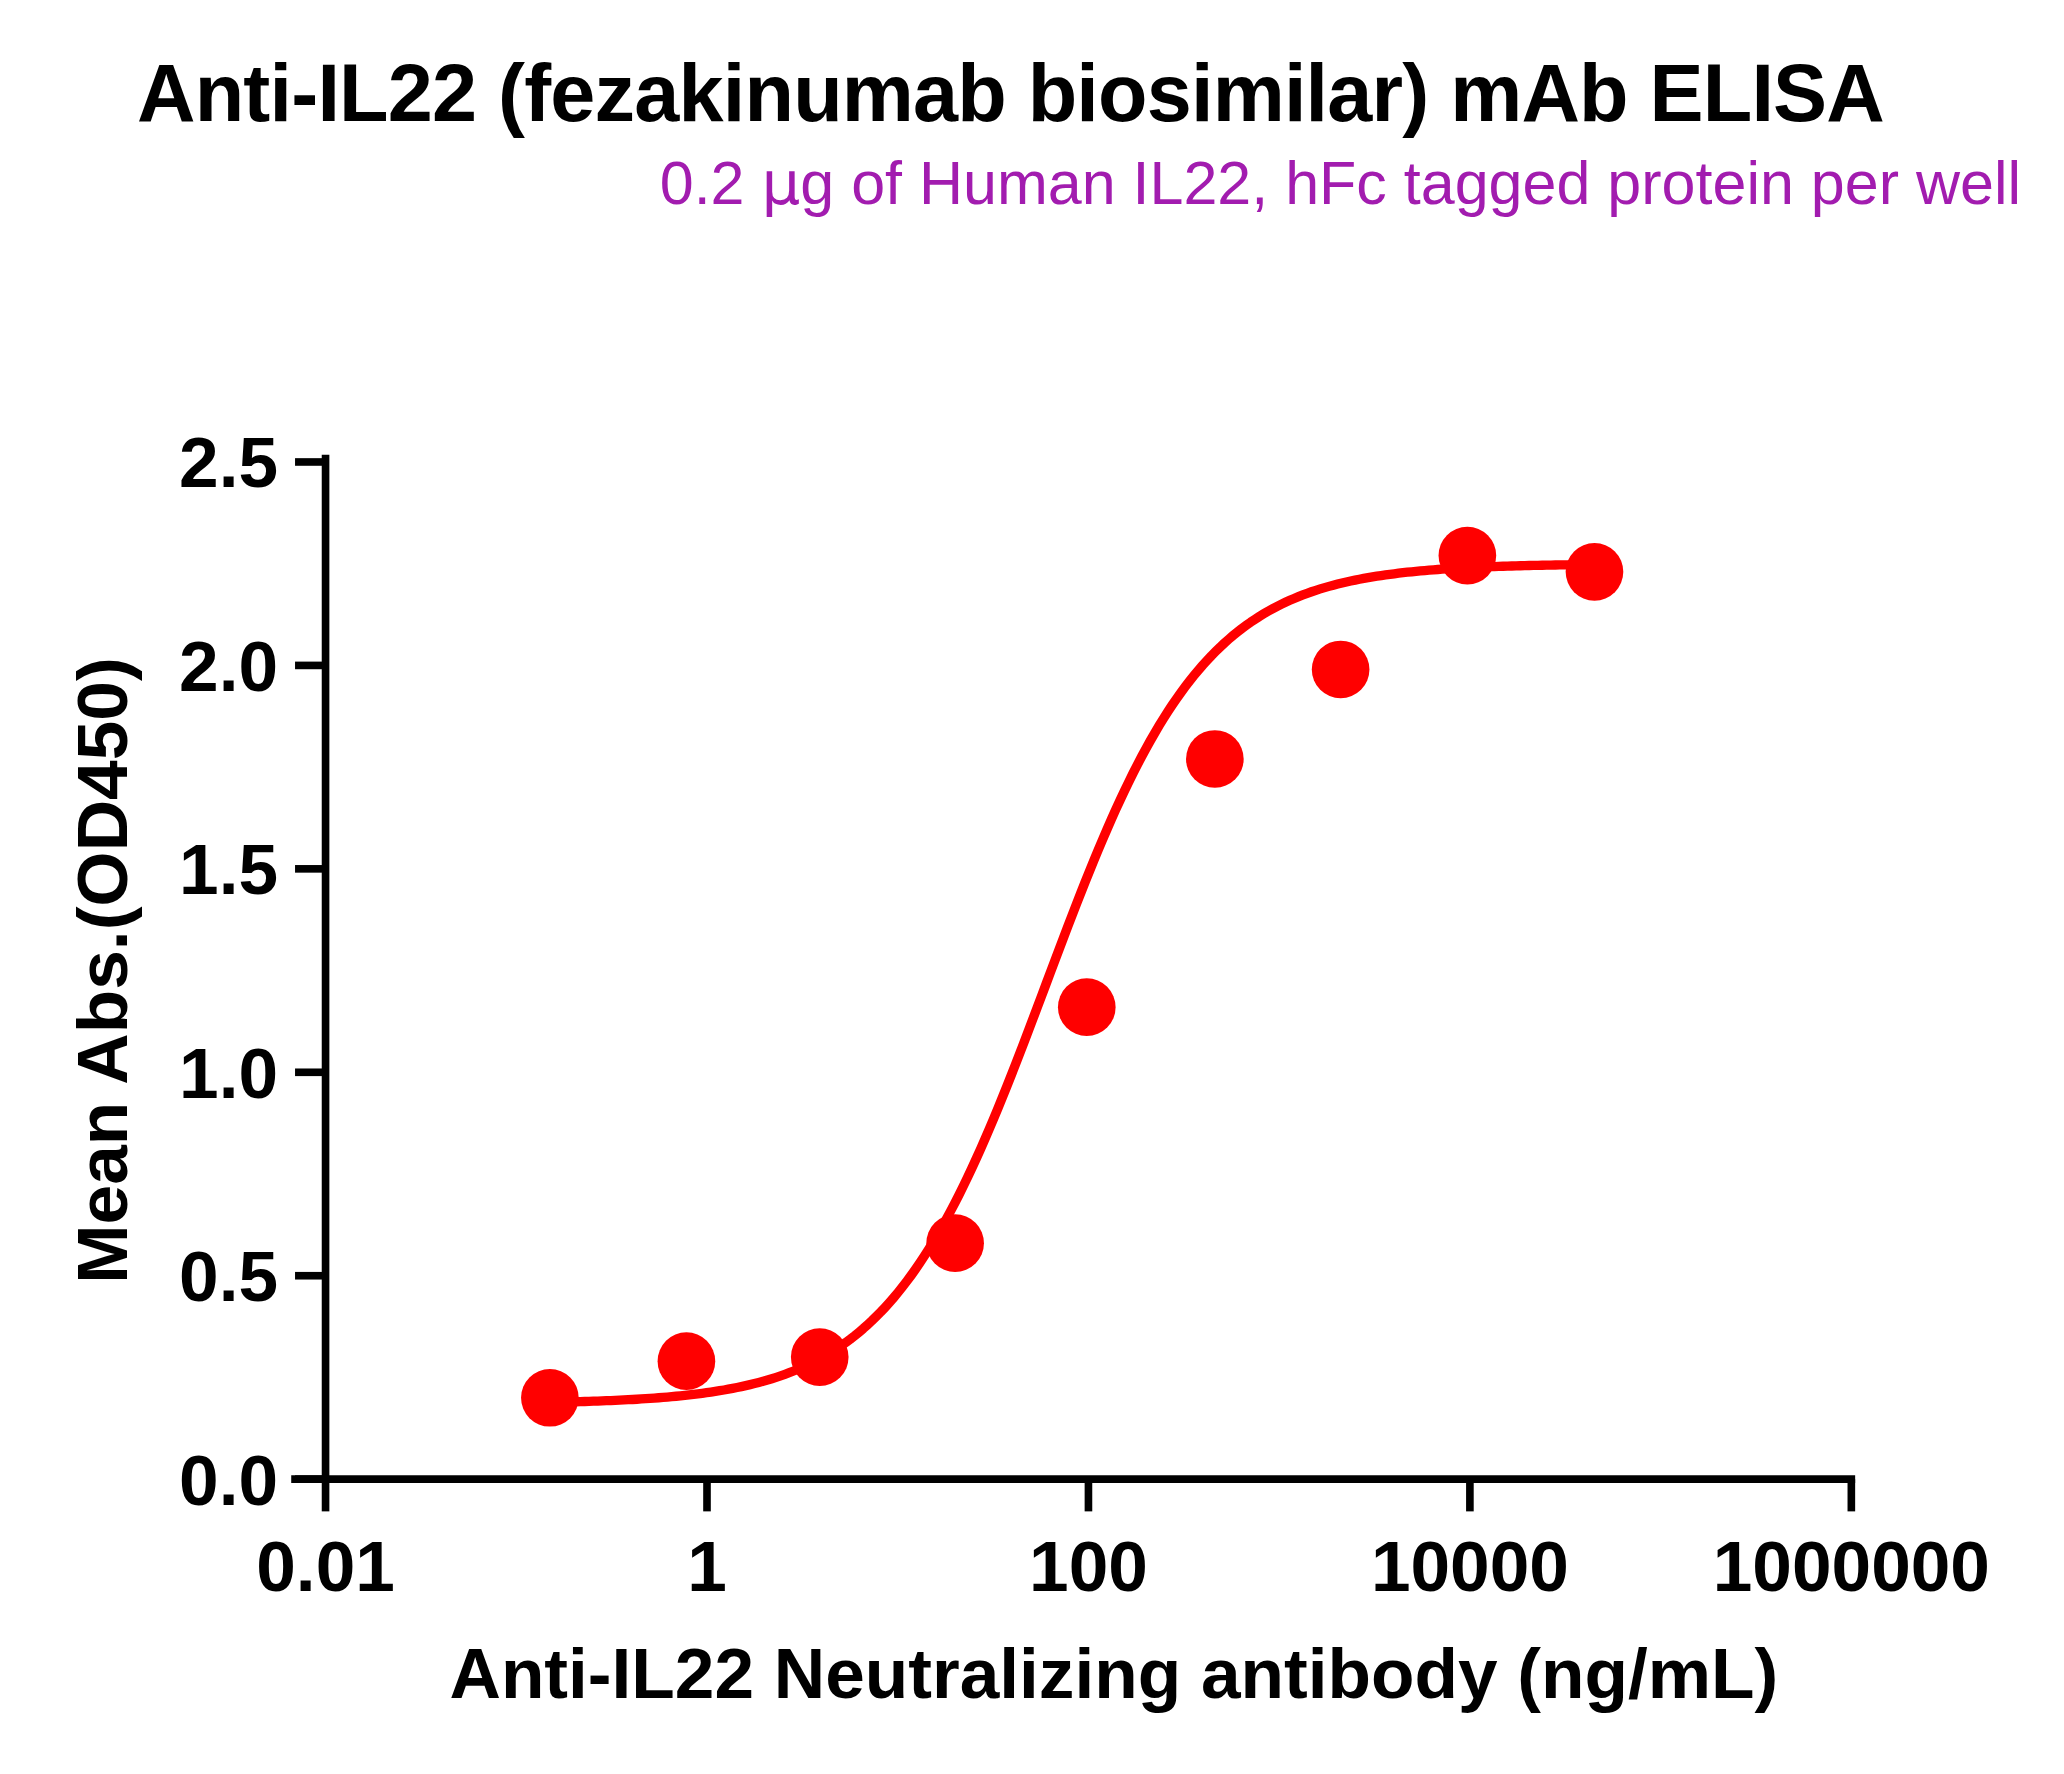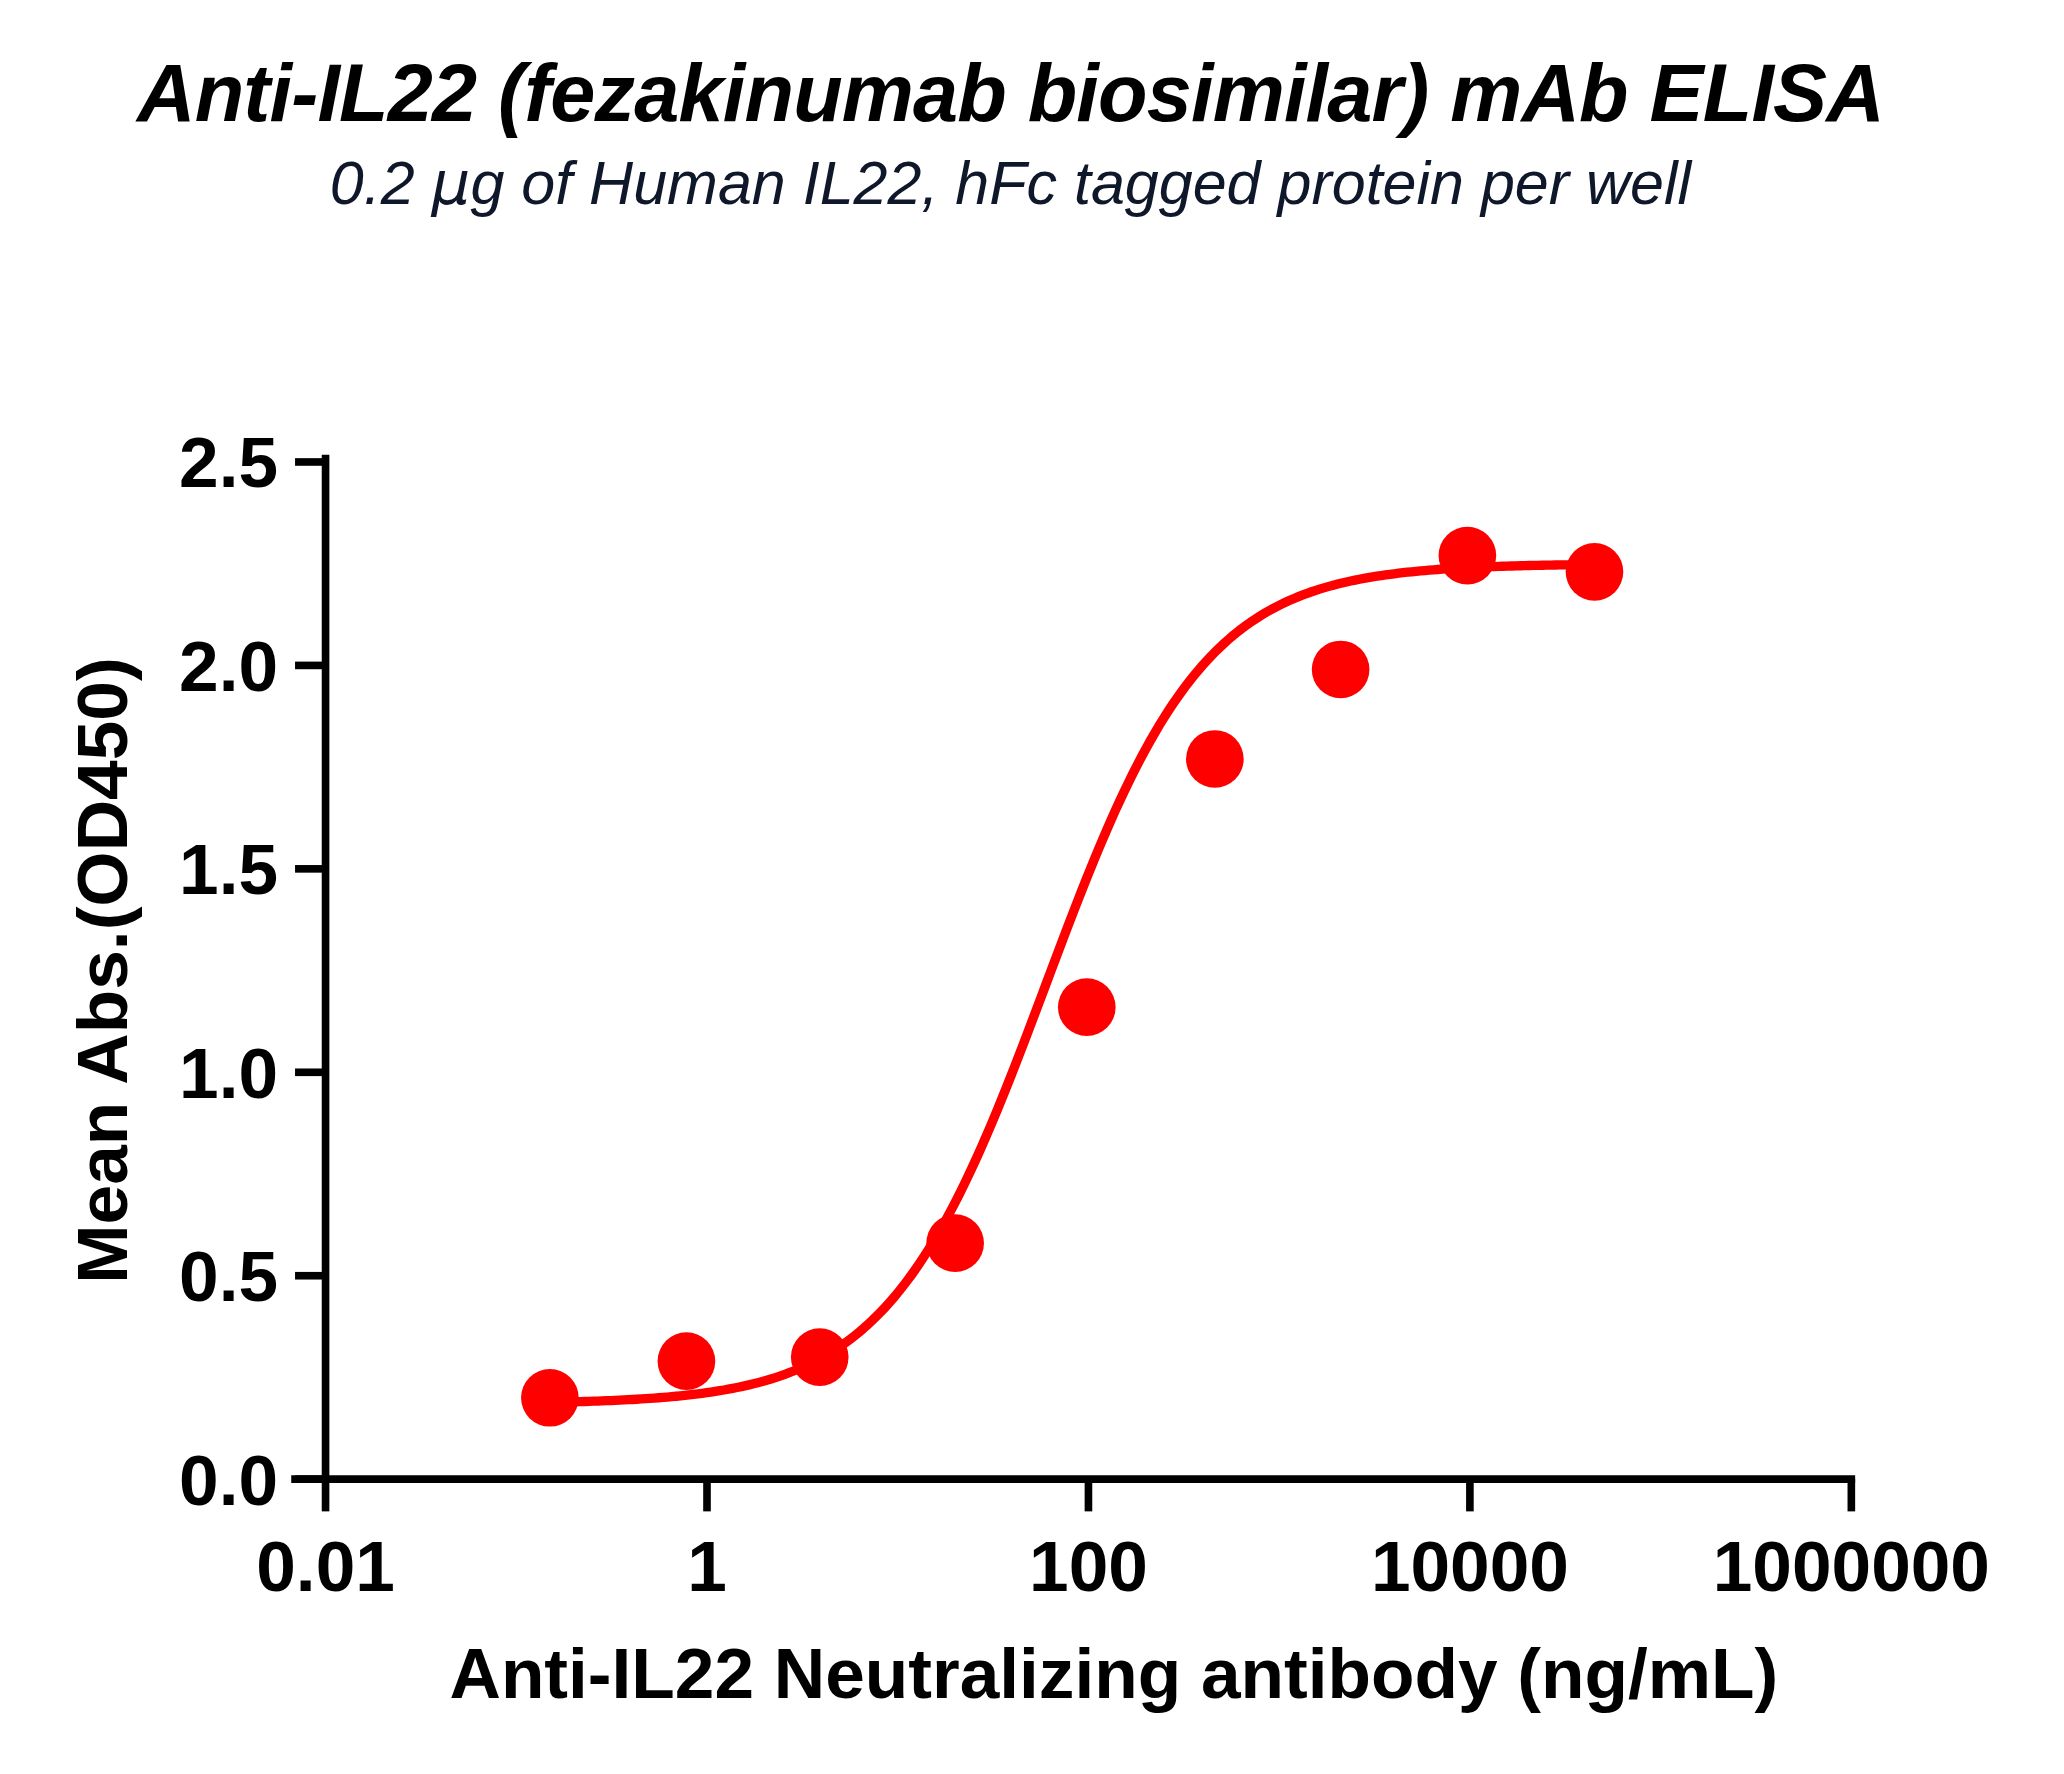--- a/index.html
+++ b/index.html
@@ -19,37 +19,37 @@
     height: 1775px;
     background: #ffffff;
   }
   
   #title-block {
     position: absolute;
     left: 0;
     top: 51px;
     width: 2021px;
     text-align: center;
-    font-style: italic;
   }
   #chart-title {
     font-size: 81px;
     font-weight: bold;
     color: #000000;
     letter-spacing: -0.8px;
     line-height: 1.05;
     white-space: nowrap;
   }
   #chart-subtitle {
     font-size: 61px;
     font-weight: normal;
-    color: #0f172a;
+    color: #a21caf;
     line-height: 1.15;
     margin-top: 12px;
     white-space: nowrap;
+    text-align: right;
   }
   #chart-subtitle .mu {
     font-family: "DejaVu Sans", sans-serif;
   }
   
   #plot-svg {
     position: absolute;
     left: 0;
     top: 0;
   }

